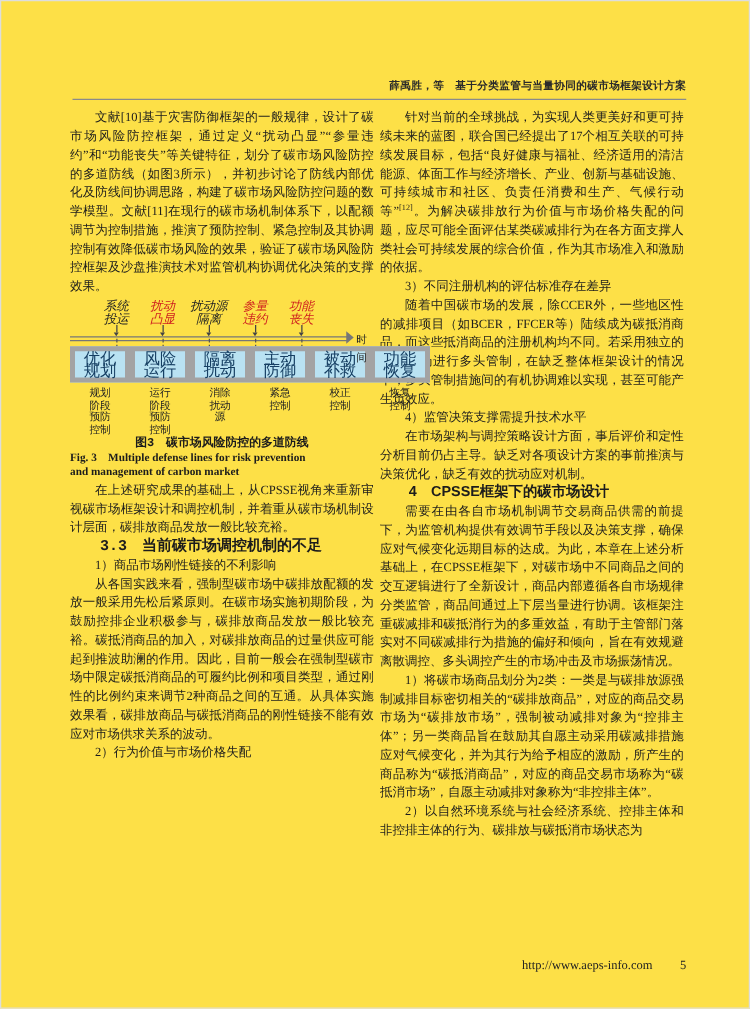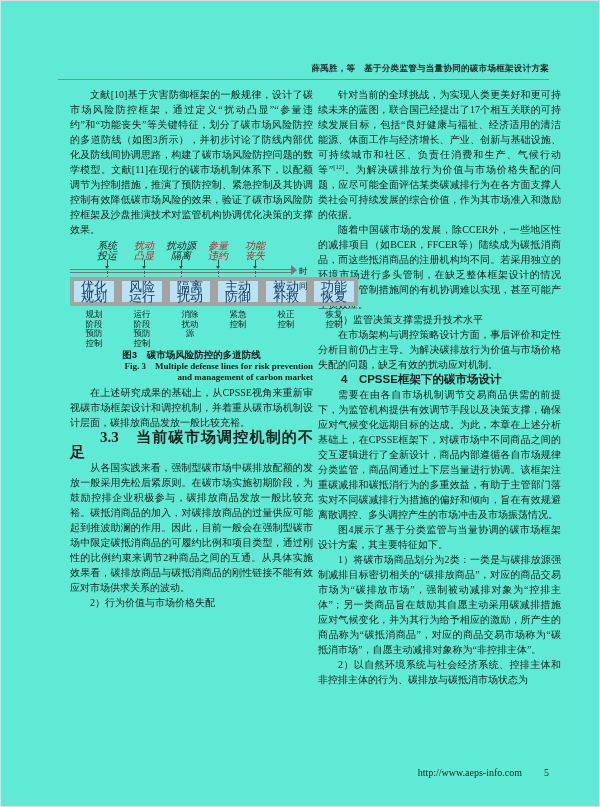--- a/index.html
+++ b/index.html
@@ -1,38 +1,38 @@
 <!DOCTYPE html>
 <html><head>
 <meta charset="utf-8">
 <style>
   html,body{margin:0;padding:0;background:#f2f2f2;}
   .page{
-    position:relative;width:600px;height:807px;background:#5eead4;
+    position:relative;width:600px;height:807px;background:#fde047;
     border:1px solid #ddd;box-sizing:border-box;
     font-family:"Liberation Serif","DejaVu Serif",serif;color:#1c1c1c;
     overflow:hidden;
   }
   .running-head{
     position:absolute;top:62px;left:57px;width:491px;
     text-align:right;font-size:8.5px;font-weight:bold;color:#2a2a2a;
     letter-spacing:.3px;
   }
   .header-rule{
     position:absolute;top:78px;left:57px;width:491px;
     border-top:1px solid #8a8a8a;height:0;
   }
   .cols{
-    position:absolute;top:86px;left:69px;width:491px;
+    position:absolute;top:86px;left:55px;width:491px;
     display:flex;gap:5px;
   }
   .col{width:243px;font-size:10px;line-height:15px;text-align:justify;}
   .col p{margin:0;text-indent:2em;}
-  .h33{font-family:Liberation Serif, serif;font-weight:bold;
-    font-size:15px;margin:0;text-indent:0;}
+  .h33{font-family:Liberation Mono, monospace;font-weight:bold;
+    font-size:12px;margin:0;text-indent:0;}
   .h4{font-family:"Liberation Sans","DejaVu Sans",sans-serif;font-weight:bold;
     font-size:11.5px;margin:10px 0 9px;text-indent:0;}
   sup{font-size:6.5px;line-height:0;}
 
   
   .fig{margin:4px 0 2px;}
   .fig-canvas{position:relative;height:104px;}
   .axis-zone{position:absolute;left:0;top:0;width:222px;height:104px;}
   .evt{
     position:absolute;top:0;transform:translateX(-50%);
@@ -67,22 +67,22 @@
   }
   .psub{margin-top:4px;font-size:8.5px;line-height:9.5px;text-align:center;
     white-space:pre-line;color:#222;
     font-family:"Liberation Sans","DejaVu Sans",sans-serif;}
   .bnd{position:absolute;top:30px;height:32px;border-left:1px dashed #555;}
   .bnd::before{content:"\25C0";position:absolute;left:-8px;top:14px;
     font-size:5px;color:#111;}
   .bnd::after{content:"\25B6";position:absolute;left:3px;top:14px;
     font-size:5px;color:#111;}
   .fig-cap-zh{text-align:center;font-weight:bold;font-size:9.5px;line-height:13px;
-    margin-top:3px;font-family:Liberation Sans, sans-serif;}
-  .fig-cap-en{text-align:right;font-weight:bold;font-size:9px;line-height:11px;}
+    margin-top:3px;font-family:Liberation Mono, monospace;}
+  .fig-cap-en{text-align:left;font-weight:bold;font-size:9px;line-height:11px;}
 
   .footer{
     position:absolute;top:766px;left:57px;width:491px;
     text-align:right;font-size:10px;color:#222;
   }
   .footer .url{margin-right:22px;}
 </style>
 </head>
 <body>
 
@@ -175,36 +175,37 @@
           <span class="time-label">时间</span>
         </div>
 
         <div class="fig-cap-zh">图3　碳市场风险防控的多道防线</div>
         <div class="fig-cap-en">Fig. 3　Multiple defense lines for risk prevention</div>
         <div class="fig-cap-en">and management of carbon market</div>
       </div>
 
       <p>在上述研究成果的基础上，从CPSSE视角来重新审视碳市场框架设计和调控机制，并着重从碳市场机制设计层面，碳排放商品发放一般比较充裕。</p>
       <p class="h33">3.3　当前碳市场调控机制的不足</p>
+      <p>1）商品市场刚性链接的不利影响</p>
       <p>从各国实践来看，强制型碳市场中碳排放配额的发放一般采用先松后紧原则。在碳市场实施初期阶段，为鼓励控排企业积极参与，碳排放商品发放一般比较充裕。碳抵消商品的加入，对碳排放商品的过量供应可能起到推波助澜的作用。因此，目前一般会在强制型碳市场中限定碳抵消商品的可履约比例和项目类型，通过刚性的比例约束来调节2种商品之间的互通。从具体实施效果看，碳排放商品与碳抵消商品的刚性链接不能有效应对市场供求关系的波动。</p>
       <p>2）行为价值与市场价格失配</p>
     </div>
 
     <div class="col">
 
       <p><span>针对当前的全球挑战，为实现人类更美好和更可持续未来的蓝图，联合国已经提出了17个相互关联的可持续发展目标，包括“良好健康与福祉、经济适用的清洁能源、体面工作与经济增长、产业、创新与基础设施、可持续城市和社区、负责任消费和生产、气候行动等”</span><sup>[12]</sup><span>。为解决碳排放行为价值与市场价格失配的问题，应尽可能全面评估某类碳减排行为在各方面支撑人类社会可持续发展的综合价值，作为其市场准入和激励的依据。</span></p>
 
+      <p>3）不同注册机构的评估标准存在差异</p>
       <p>随着中国碳市场的发展，除CCER外，一些地区性的减排项目（如BCER，FFCER等）陆续成为碳抵消商品，而这些抵消商品的注册机构均不同。若采用独立的环境市场进行多头管制，在缺乏整体框架设计的情况下，多头管制措施间的有机协调难以实现，甚至可能产生负效应。</p>
       <p>4）监管决策支撑需提升技术水平</p>
-      <p>在市场架构与调控策略设计方面，事后评价和定性分析目前仍占主导。为解决碳排放行为价值与市场价格失配的问题，缺乏有效的扰动应对机制。</p>
+      <p>在市场架构与调控策略设计方面，事后评价和定性分析目前仍占主导。缺乏对各项设计方案的事前推演与决策优化，缺乏有效的扰动应对机制。</p>
 
       <p class="h4">4　CPSSE框架下的碳市场设计</p>
 
       <p>需要在由各自市场机制调节交易商品供需的前提下，为监管机构提供有效调节手段以及决策支撑，确保应对气候变化远期目标的达成。为此，本章在上述分析基础上，在CPSSE框架下，对碳市场中不同商品之间的交互逻辑进行了全新设计，商品内部遵循各自市场规律分类监管，商品间通过上下层当量进行协调。该框架注重碳减排和碳抵消行为的多重效益，有助于主管部门落实对不同碳减排行为措施的偏好和倾向，旨在有效规避离散调控、多头调控产生的市场冲击及市场振荡情况。</p>
-      <p>图4展示了基于分类监管与当量协调的碳市场框架设计方案，其主要特征如下。</p>
       <p>1）将碳市场商品划分为2类：一类是与碳排放源强制减排目标密切相关的“碳排放商品”，对应的商品交易市场为“碳排放市场”，强制被动减排对象为“控排主体”；另一类商品旨在鼓励其自愿主动采用碳减排措施应对气候变化，并为其行为给予相应的激励，所产生的商品称为“碳抵消商品”，对应的商品交易市场称为“碳抵消市场”，自愿主动减排对象称为“非控排主体”。</p>
       <p>2）以自然环境系统与社会经济系统、控排主体和非控排主体的行为、碳排放与碳抵消市场状态为</p>
     </div>
   </div>
 
   <div class="footer">
     <span class="url">http://www.aeps-info.com</span><span>5</span>
   </div>
 
 </div>

